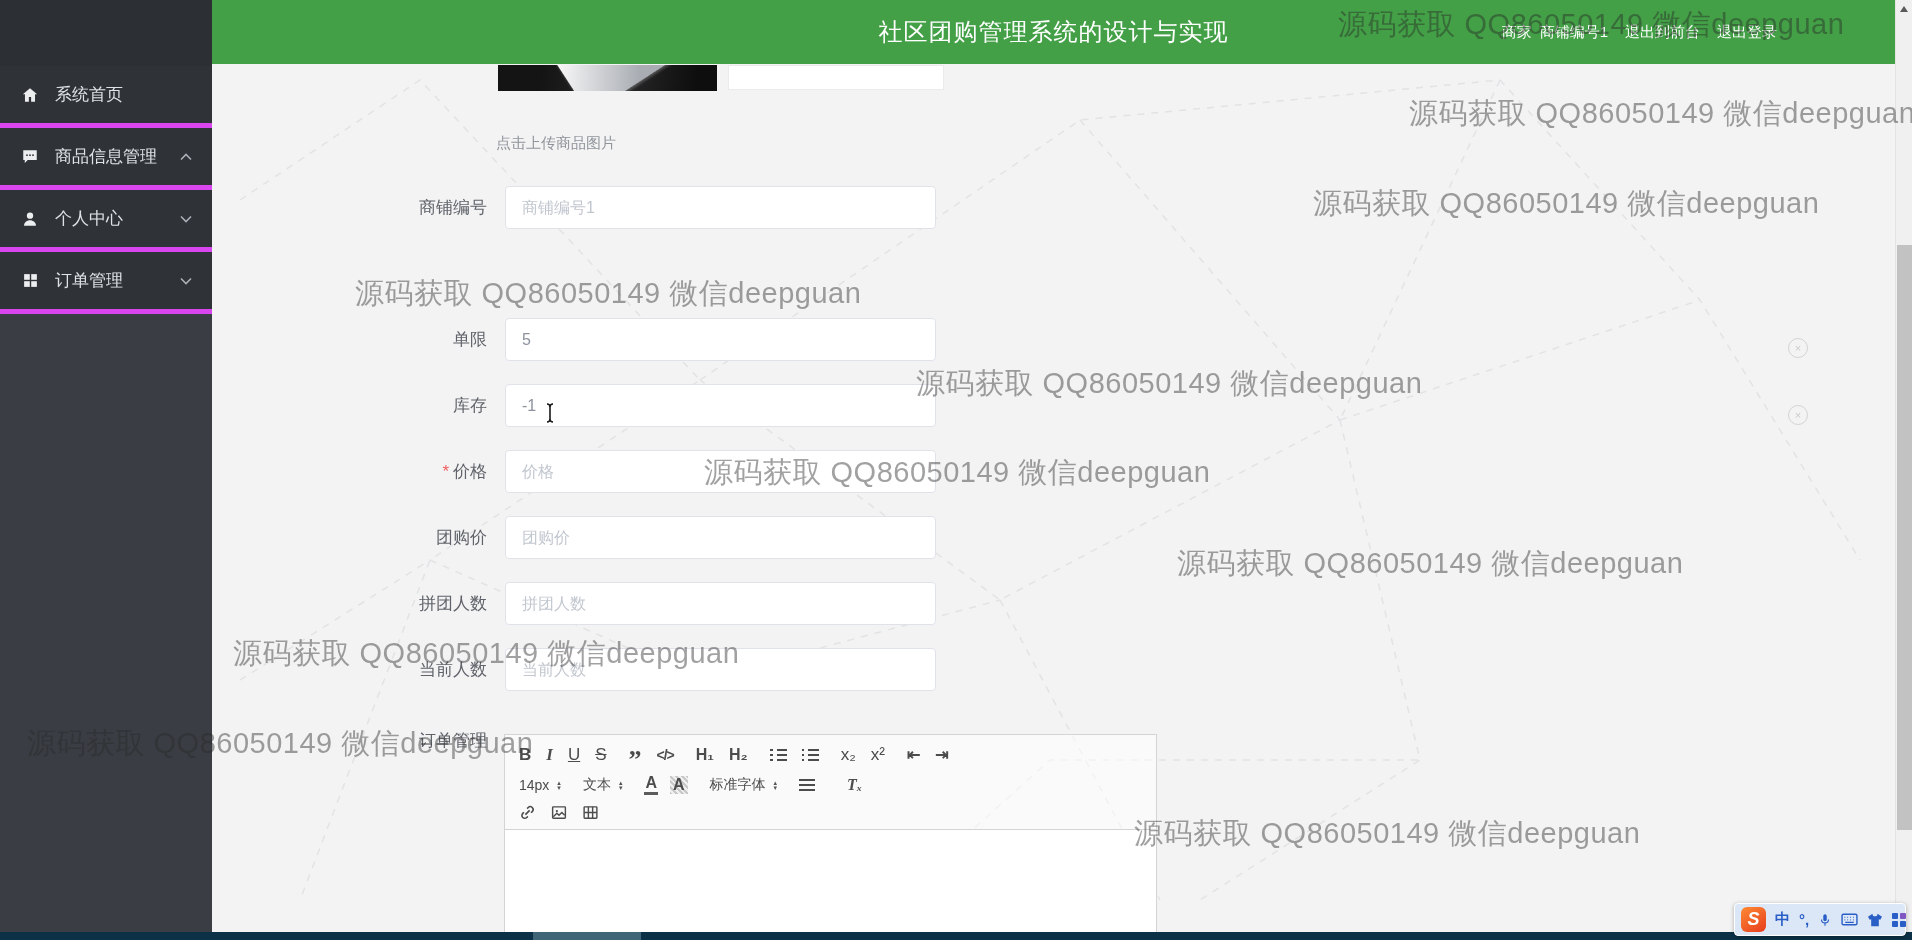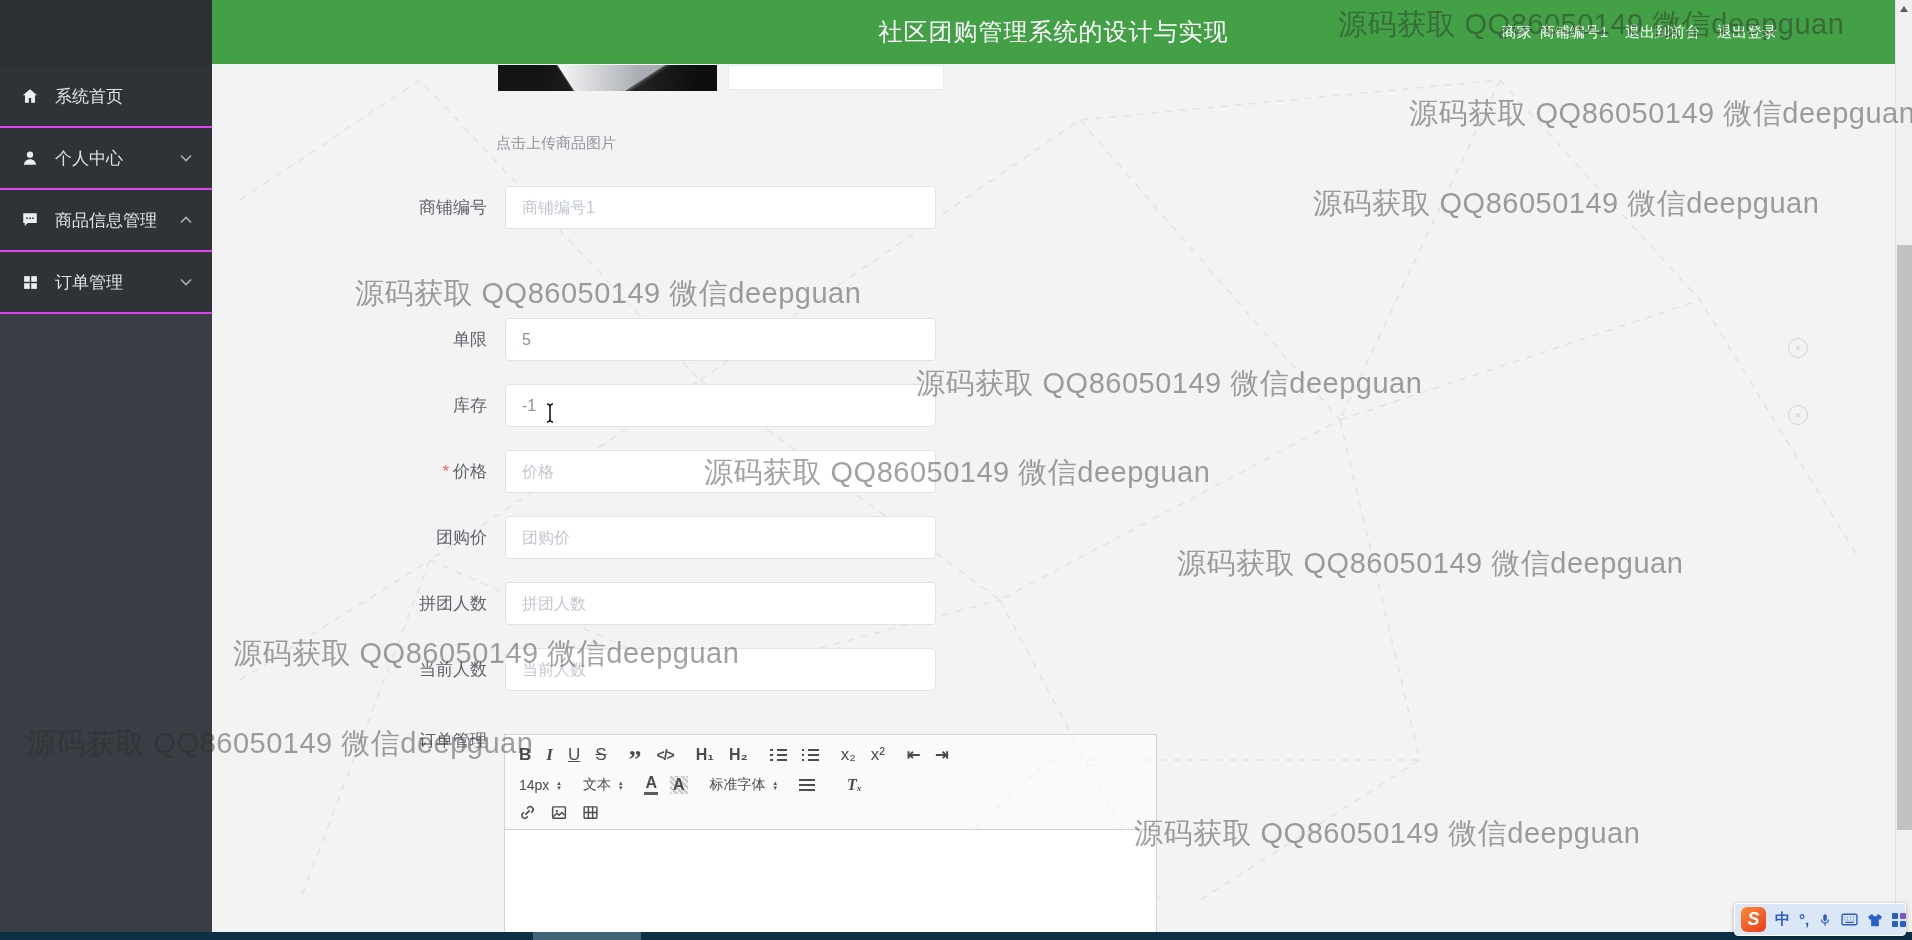--- a/index.html
+++ b/index.html
@@ -8,21 +8,21 @@
           background:#f3f3f4; font-family:"Liberation Sans", sans-serif; }
 
   
   .bg-pattern { position:absolute; left:0; top:0; z-index:1; pointer-events:none; }
 
   
   .sidebar { position:absolute; left:0; top:0; width:212px; height:940px;
              background:#3a3e44; z-index:10; }
   .sidebar-top { height:66px; background:#2c2f34; }
   .menu-item { height:62px; display:flex; align-items:center; padding:0 20px;
-               background:#2f3338; border-bottom:2px solid #d946ef;
+               background:#2f3338; border-bottom:5px solid #d946ef;
                color:#dfe2e6; font-size:17px; cursor:pointer; }
   .menu-item .mi-icon { width:20px; height:20px; margin-right:15px; flex:none; display:flex; align-items:center; justify-content:center; }
   .menu-item .chev { margin-left:auto; display:flex; }
   .submenu-item { height:47px; background:#dfeedd; color:#3c4146; font-size:16px;
                   display:flex; align-items:center; justify-content:center; cursor:pointer; }
 
   
   .app-header { position:absolute; left:212px; top:0; width:1683px; height:64px;
                 background:#43a047; z-index:5; }
   .app-title { position:absolute; left:0; right:0; top:0; height:64px;
@@ -160,45 +160,45 @@
         <svg width="18" height="18" viewBox="0 0 24 24" fill="#eceef0">
             <path d="M12 3 2.5 11h2.8v10h5.2v-6.5h3v6.5h5.2V11h2.8z"></path>
           </svg>
       </span>
       <span>系统首页</span>
     </div>
 
     <div class="menu-item">
       <span class="mi-icon">
         <svg width="18" height="18" viewBox="0 0 24 24" fill="#eceef0">
+            <path d="M3 3h18v13H9l-4 4v-4H3z"></path>
+            <circle cx="8" cy="9.5" r="1.2" fill="#2f3338"></circle>
+            <circle cx="12" cy="9.5" r="1.2" fill="#2f3338"></circle>
+            <circle cx="16" cy="9.5" r="1.2" fill="#2f3338"></circle>
+          </svg>
+      </span>
+      <span>商品信息管理</span>
+      <span class="chev">
+        <svg width="12" height="8" viewBox="0 0 12 8" fill="none" stroke="#aab0b6" stroke-width="1.6">
+            <path d="M1 6.5 6 1.5 11 6.5"></path>
+          </svg>
+      </span>
+    </div>
+
+    <div class="menu-item">
+      <span class="mi-icon">
+        <svg width="18" height="18" viewBox="0 0 24 24" fill="#eceef0">
             <circle cx="12" cy="7.5" r="4.2"></circle>
             <path d="M4 21c0-4.4 3.6-7.5 8-7.5s8 3.1 8 7.5z"></path>
           </svg>
       </span>
       <span>个人中心</span>
       <span class="chev">
         <svg width="12" height="8" viewBox="0 0 12 8" fill="none" stroke="#aab0b6" stroke-width="1.6">
             <path d="M1 1.5 6 6.5 11 1.5"></path>
-          </svg>
-      </span>
-    </div>
-
-    <div class="menu-item">
-      <span class="mi-icon">
-        <svg width="18" height="18" viewBox="0 0 24 24" fill="#eceef0">
-            <path d="M3 3h18v13H9l-4 4v-4H3z"></path>
-            <circle cx="8" cy="9.5" r="1.2" fill="#2f3338"></circle>
-            <circle cx="12" cy="9.5" r="1.2" fill="#2f3338"></circle>
-            <circle cx="16" cy="9.5" r="1.2" fill="#2f3338"></circle>
-          </svg>
-      </span>
-      <span>商品信息管理</span>
-      <span class="chev">
-        <svg width="12" height="8" viewBox="0 0 12 8" fill="none" stroke="#aab0b6" stroke-width="1.6">
-            <path d="M1 6.5 6 1.5 11 6.5"></path>
           </svg>
       </span>
     </div>
 
 
     <div class="menu-item">
       <span class="mi-icon">
         <svg width="17" height="17" viewBox="0 0 24 24" fill="#eceef0">
             <rect x="3" y="3" width="8" height="8"></rect>
             <rect x="13" y="3" width="8" height="8"></rect>

